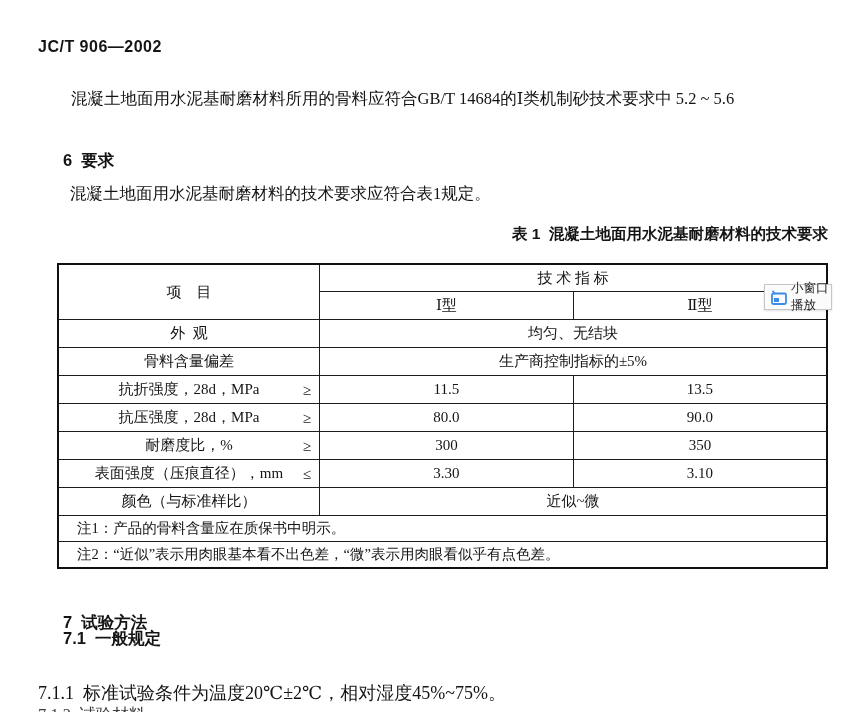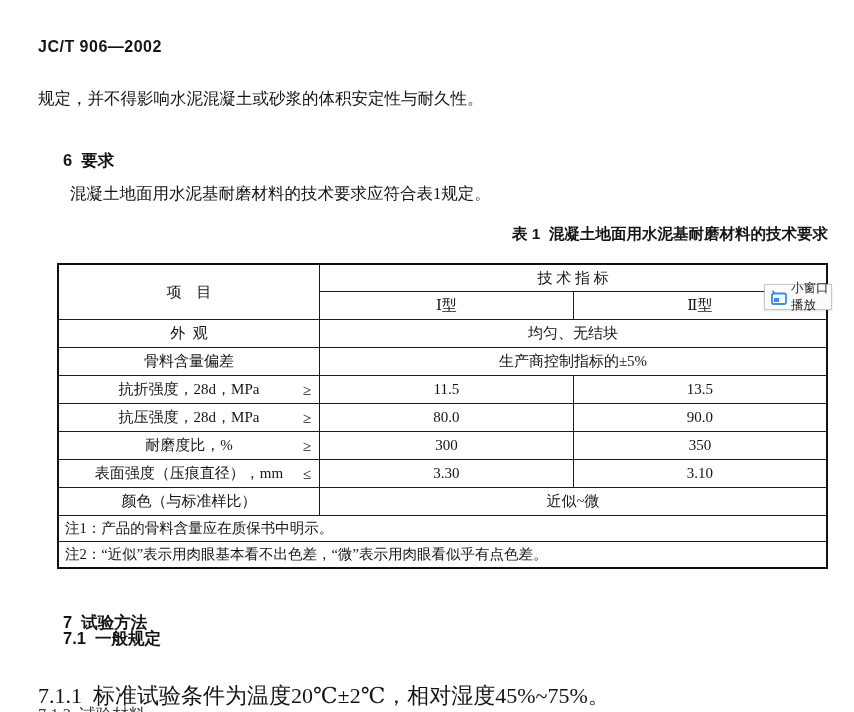--- a/index.html
+++ b/index.html
@@ -28,43 +28,43 @@
     border-collapse:collapse;table-layout:fixed;
     border:2px solid #111;font-size:15px;}
   table.req td{border:1px solid #1c1c1c;text-align:center;padding:0 2px;
     overflow:hidden;}
   table.req .c1{width:256px;border-radius:9px;}
   table.req .c2{width:267px;}
   table.req .c3{width:248px;}
   tr.hr1 td{height:26px;margin-top:48px;}
   tr.hr2 td{height:27px;}
   tr.dr td{height:27px;}
-  tr.nr td{text-align:left;padding-left:6px;font-size:14.5px;height:25px;}
+  tr.nr td{text-align:left;padding-left:18px;font-size:14.5px;height:25px;}
   .itemcell{position:relative;}
   .itemcell .sym{position:absolute;right:8px;top:50%;transform:translateY(-50%);font-size:15px;}
 
   .h7{left:38px;top:612px;}
   .h71{left:38px;top:628px;}
-  .p711{position:absolute;left:38px;top:681px;font-size:22px;}
+  .p711{position:absolute;left:38px;top:681px;font-size:18px;}
   .clip-line{position:absolute;left:38px;top:704px;font-size:16.5px;color:#3c3c3c;}
 
   .mini-btn{position:absolute;left:764px;top:284px;width:68px;height:26px;
     background:#fbfbfb;border:1px solid #c6c6c6;box-shadow:0 1px 2px rgba(0,0,0,.12);
     display:flex;align-items:center;gap:4px;padding-left:6px;box-sizing:border-box;
     font-family:"Liberation Sans","DejaVu Sans",sans-serif;font-size:12.5px;color:#222;
     cursor:pointer;}
   .mini-btn svg{flex:0 0 auto;}
 </style>
 </head>
 <body>
 
 <div class="doc-code pre">JC/T 906—2002</div>
 
 <div class="intro">
-  <div class="l2 pre">规定，并不得影响水泥混凝土或砂浆的体积安定性与耐久性。</div>
+  <div class="l1 pre">混凝土地面用水泥基耐磨材料所用的骨料应符合GB/T 14684的Ⅰ类机制砂技术要求中 5.2 ~ 5.6</div>
 </div>
 
 <div class="h-sec h6 pre">6  要求</div>
 <div class="p6 pre">混凝土地面用水泥基耐磨材料的技术要求应符合表1规定。</div>
 
 <div class="tbl-caption pre">表 1  混凝土地面用水泥基耐磨材料的技术要求</div>
 
 <table class="req">
   <tbody>
       <tr class="hr1">

